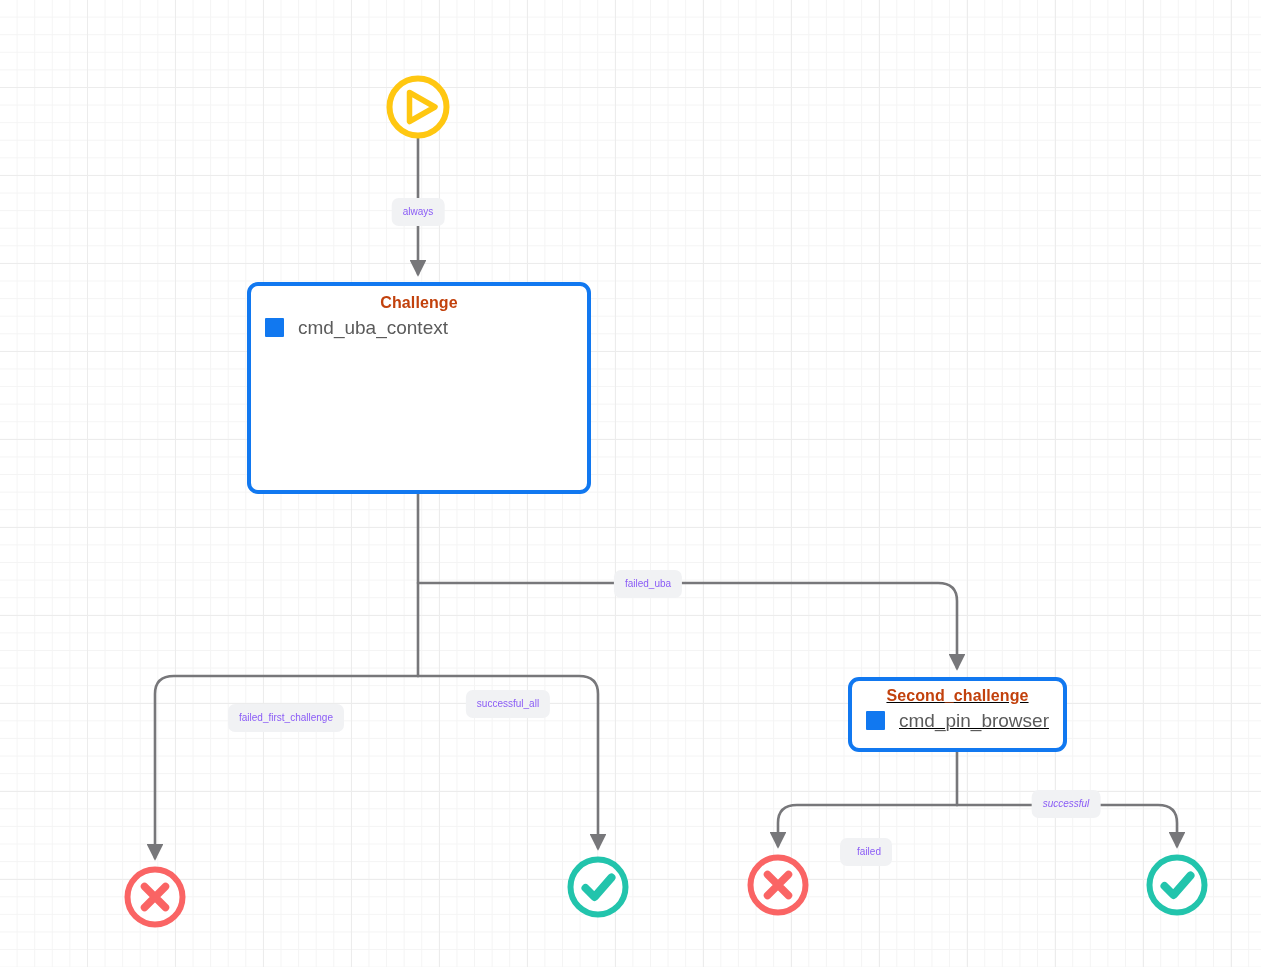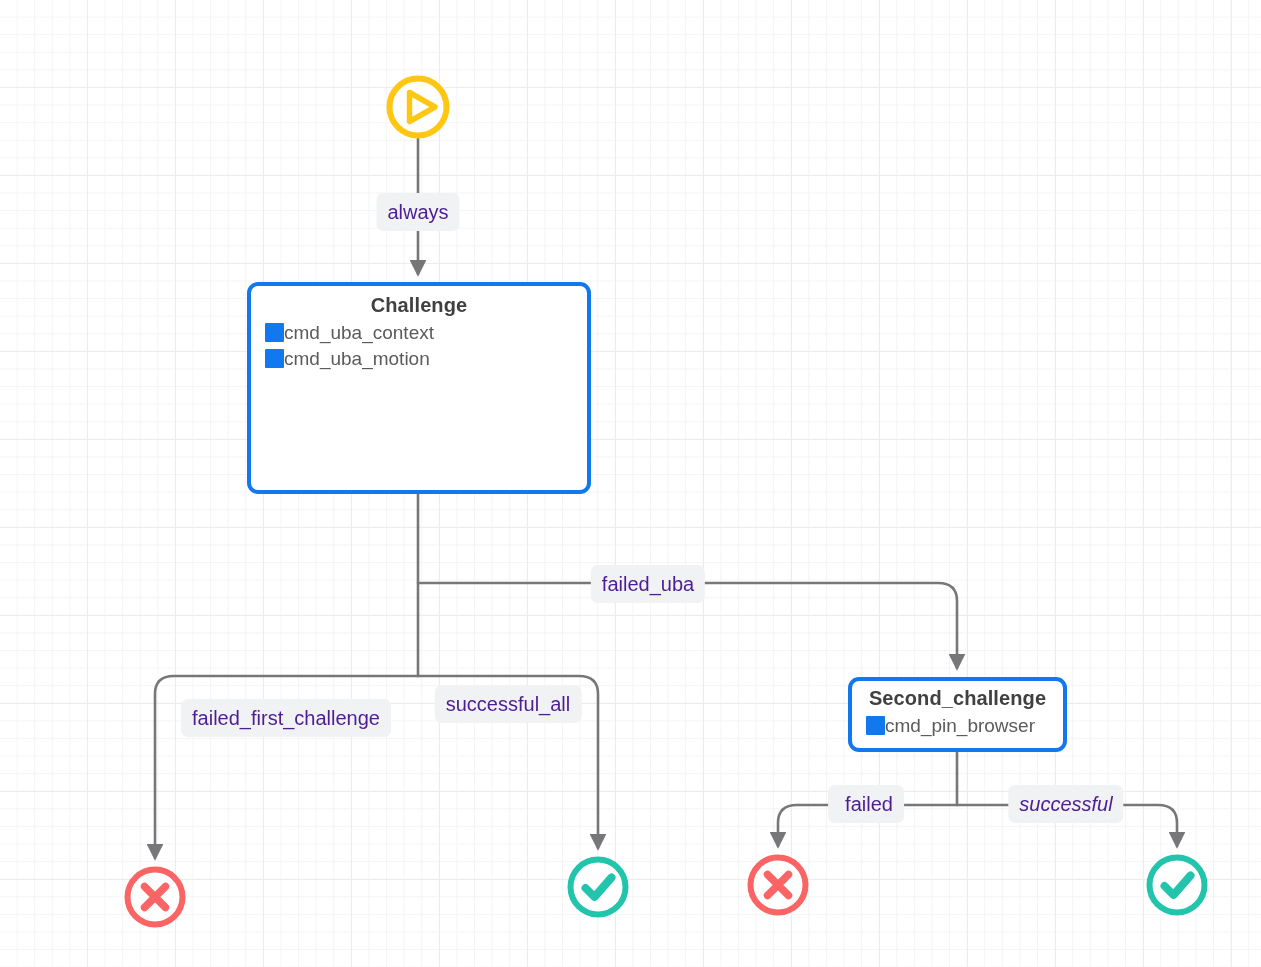--- a/index.html
+++ b/index.html
@@ -36,29 +36,29 @@
     position: absolute;
     box-sizing: border-box;
     background: #ffffff;
     border: 4px solid #1178f0;
     border-radius: 11px;
     padding: 8px 14px 12px 14px;
   }
   .node-title {
     text-align: center;
     font-weight: bold;
-    font-size: 20px;
-    color: #404040;
+    font-size: 16px;
+    color: #c2410c;
     letter-spacing: 0.1px;
     margin-bottom: 5px;
   }
   .node-item {
     display: flex;
     align-items: center;
-    gap: 0;
+    gap: 14px;
     margin: 4px 0;
     white-space: nowrap;
   }
   .swatch {
     width: 19px;
     height: 19px;
     flex: 0 0 19px;
     background: #1178f0;
     border-radius: 1px;
   }
@@ -66,22 +66,22 @@
     font-size: 19px;
     color: #5b5b5b;
     line-height: 1.15;
   }
 
   
   .edge-label {
     position: absolute;
     transform: translate(-50%, -50%);
     background: #f1f2f4;
-    color: #4c1d95;
-    font-size: 20px;
+    color: #8b5cf6;
+    font-size: 10px;
     line-height: 1;
     padding: 9px 11px;
     border-radius: 7px;
     white-space: nowrap;
   }
 
   
   .term {
     position: absolute;
     transform: translate(-50%, -50%);
@@ -129,43 +129,39 @@
       <path d="M 25.5 19.5 L 51 34 L 25.5 48.5 Z" fill="none" stroke="#ffc711" stroke-width="5.5" stroke-linejoin="round"></path>
     </svg>
   </div>
 
   <div class="node" style="left:247px; top:282px; width:344px; height:212px;">
     <div class="node-title">Challenge</div>
     <div class="node-item">
       <span class="swatch"></span>
       <span class="item-label">cmd_uba_context</span>
     </div>
-    <div class="node-item">
-      <span class="swatch"></span>
-      <span class="item-label">cmd_uba_motion</span>
-    </div>
   </div>
 
-  <div class="node" style="left:848px; top:677px; width:219px; height:75px; padding-top:6px;">
+  <div class="node" style="left:848px; top:677px; width:219px; height:75px; padding-top:6px;text-decoration:underline;">
     <div class="node-title">Second_challenge</div>
     <div class="node-item">
       <span class="swatch"></span>
       <span class="item-label">cmd_pin_browser</span>
     </div>
   </div>
 
   <div class="edge-label" style="left:418px; top:212px;">always</div>
 
   <div class="edge-label" style="left:648px; top:584px;">failed_uba</div>
 
   <div class="edge-label" style="left:286px; top:678px;margin-top:40px;">failed_first_challenge</div>
 
   <div class="edge-label" style="left:508px; top:704px;">successful_all</div>
 
-  <div class="edge-label" style="left:866px; top:804px;padding-left:17px;">failed</div>
+  <div class="edge-label" style="left:866px; top:852px;padding-left:17px;">failed</div>
 
   <div class="edge-label" style="left:1066px; top:804px;font-style:italic;">successful</div>
 
   <div class="term" style="left:155px; top:899px;">
     <svg width="66" height="66" viewBox="0 0 66 66" xmlns="http://www.w3.org/2000/svg">
       <circle cx="33" cy="33" r="27.5" fill="#ffffff" stroke="#fa6464" stroke-width="6"></circle>
       <path d="M 22.5 22.5 L 43.5 43.5 M 43.5 22.5 L 22.5 43.5" fill="none" stroke="#fa6464" stroke-width="7.5" stroke-linecap="round"></path>
     </svg>
   </div>
 

